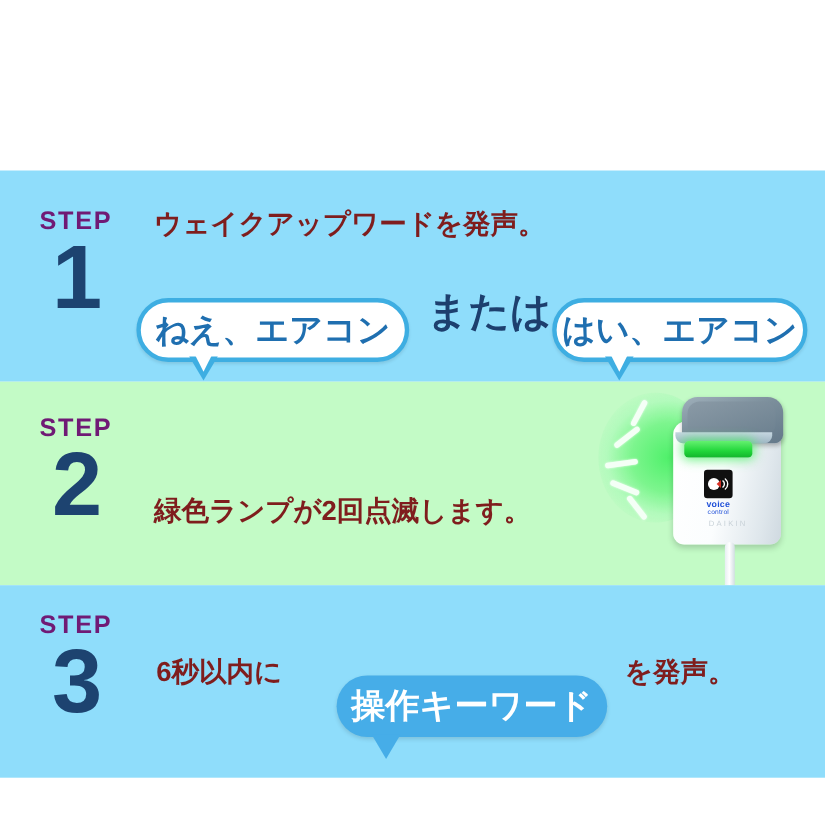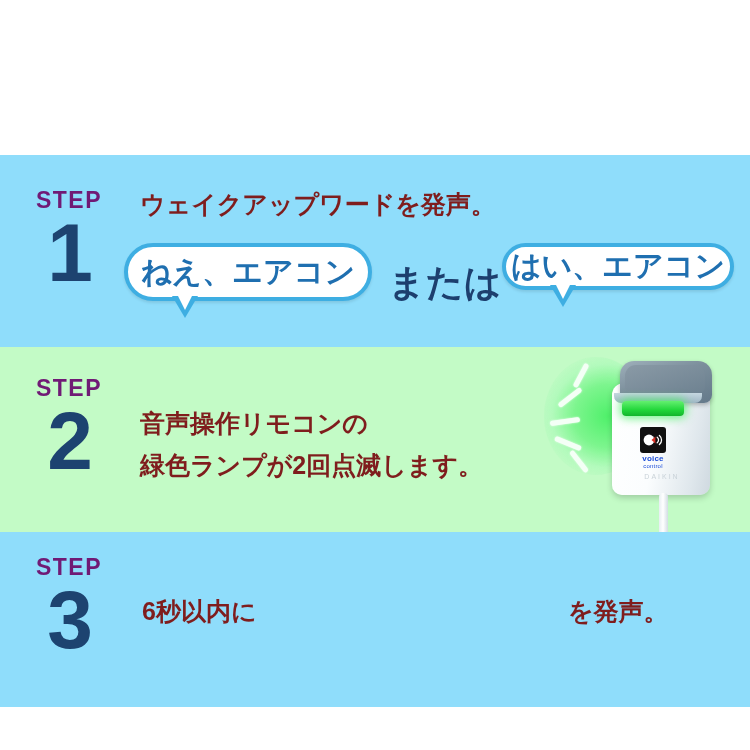--- a/index.html
+++ b/index.html
@@ -89,20 +89,21 @@
   
   .bubble {
     position: absolute;
     box-sizing: border-box;
     border-radius: 999px;
     display: flex;
     align-items: center;
     justify-content: center;
     white-space: nowrap;
     font-weight: bold;
+    margin-top: 28px;
   }
   .bubble-outline {
     background: #ffffff;
     border: 4px solid #3eaee2;
     color: #1f6fb0;
     font-size: 30px;
     box-shadow: 0 2px 3px rgba(0,0,0,0.10);
   }
   .bubble-outline .tail {
     position: absolute;
@@ -271,34 +272,33 @@
 
     <div class="jp-head" style="left:140px; top:33px;">ウェイクアップワードを発声。</div>
 
     <div class="bubble bubble-outline" style="left:124px; top:88px; width:248px; height:58px;">
       <span>ねえ、エアコン</span>
       <span class="tail"></span>
     </div>
 
     <div class="connector" style="left:388px; top:103px;">または</div>
 
-    <div class="bubble bubble-outline" style="left:502px; top:88px; width:232px; height:47px;">
+    <div class="bubble bubble-outline" style="left:502px; top:88px; width:232px; height:58px;">
       <span>はい、エアコン</span>
       <span class="tail"></span>
     </div>
   </div>
 
   <div class="band band-2">
 
     <div class="step-marker">
       <div class="step-word">STEP</div>
       <div class="step-num">2</div>
     </div>
 
-    <div class="jp-head" style="left:140px; top:60px;">音声操作リモコンの</div>
     <div class="jp-head" style="left:140px; top:102px;">緑色ランプが2回点滅します。</div>
 
     <div class="device-wrap">
 
       <div class="glow"></div>
       <div class="ray" style="left:28px; top:22px;  width:26px; transform:rotate(-62deg);"></div>
       <div class="ray" style="left:16px; top:44px;  width:28px; transform:rotate(-38deg);"></div>
       <div class="ray" style="left:10px; top:68px;  width:30px; transform:rotate(-8deg);"></div>
       <div class="ray" style="left:14px; top:90px;  width:28px; transform:rotate(22deg);"></div>
       <div class="ray" style="left:26px; top:108px; width:26px; transform:rotate(52deg);"></div>
@@ -333,17 +333,21 @@
 
   <div class="band band-3">
 
     <div class="step-marker">
       <div class="step-word">STEP</div>
       <div class="step-num">3</div>
     </div>
 
     <div class="jp-head" style="left:142px; top:63px;">6秒以内に</div>
 
+    <div class="bubble bubble-solid" style="left:306px; top:54px; width:246px; height:56px;">
+      <span>操作キーワード</span>
+      <span class="tail"></span>
+    </div>
 
     <div class="jp-head" style="left:568px; top:63px;">を発声。</div>
   </div>
 
 </div>
 
 </body></html>

